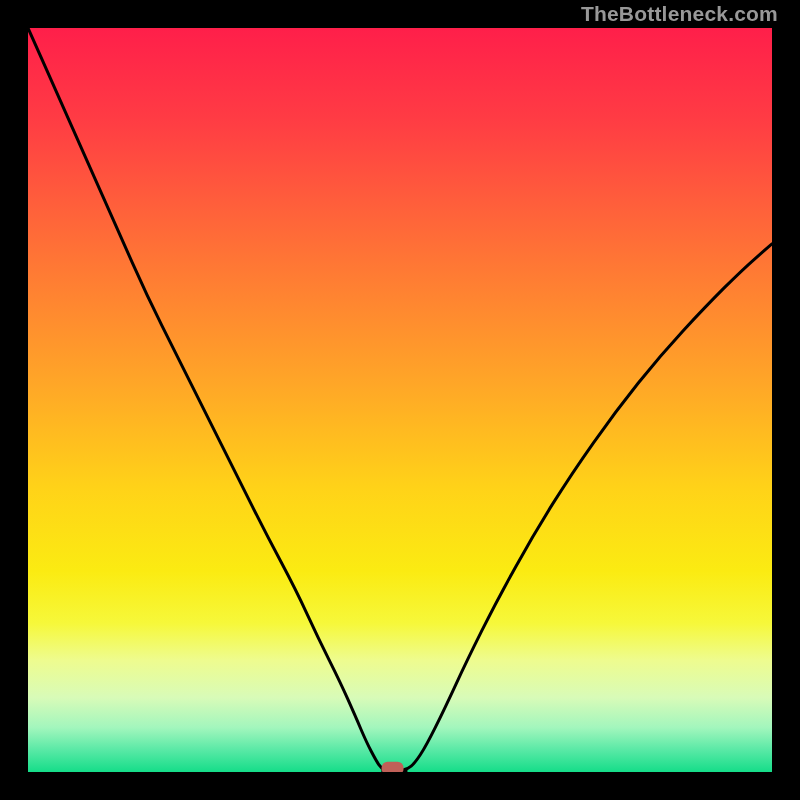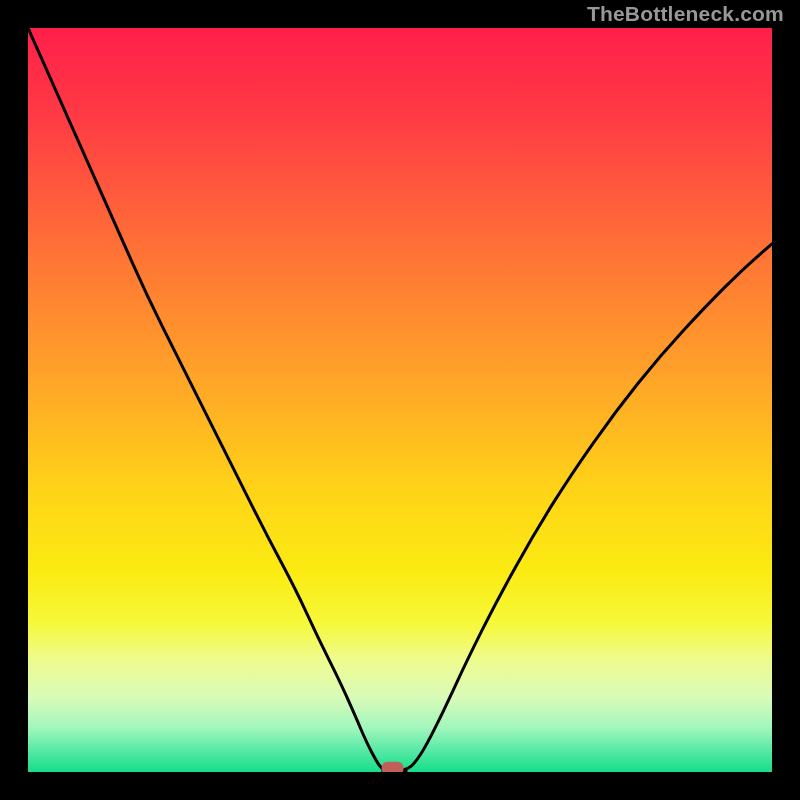--- a/index.html
+++ b/index.html
@@ -11,21 +11,21 @@
     overflow: hidden;
   }
   .container {
     position: relative;
     width: 800px;
     height: 800px;
   }
   .watermark {
     position: absolute;
     top: 2px;
-    right: 16px;
+    right: 22px;
     font-family: Arial, Helvetica, sans-serif;
     font-size: 21px;
     font-weight: bold;
     color: #989898;
     letter-spacing: 0.2px;
     z-index: 10;
   }
   .plot-area {
     position: absolute;
     left: 28px;

